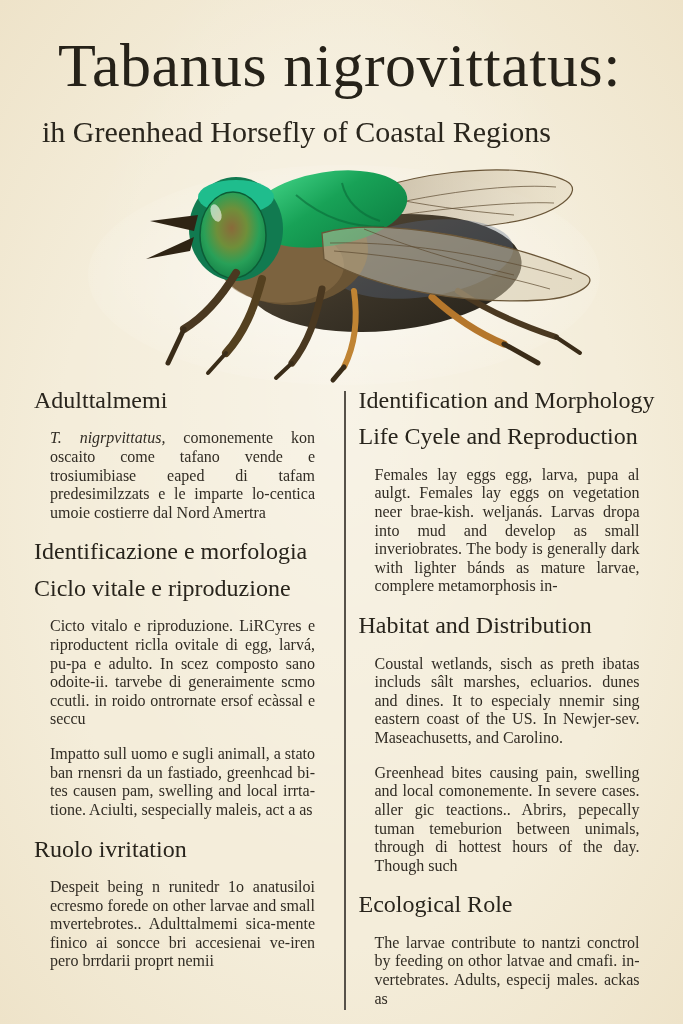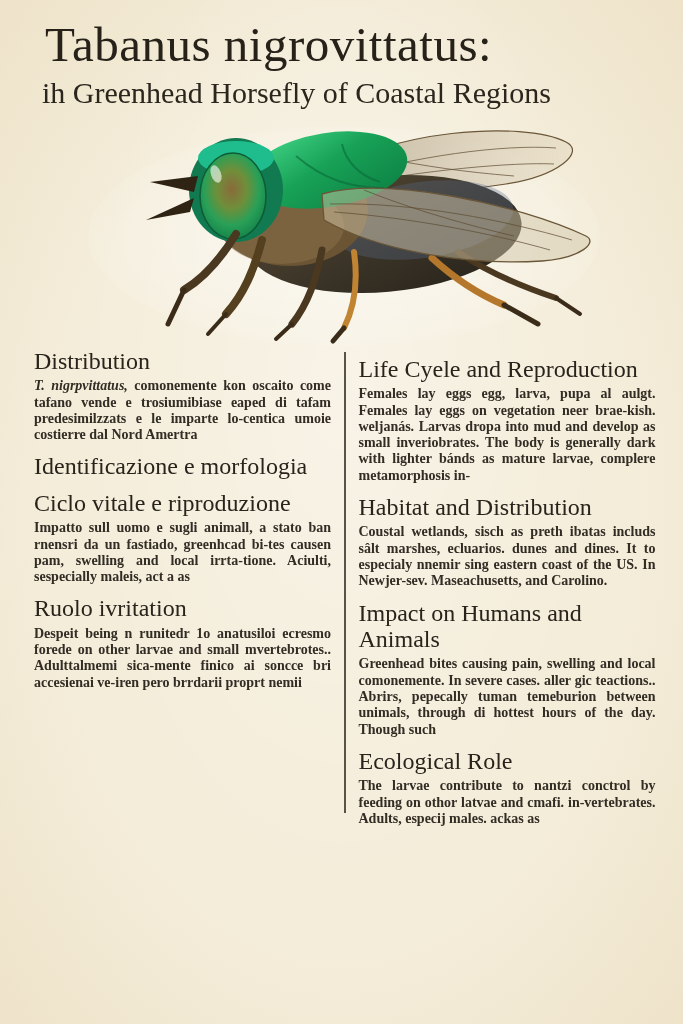--- a/index.html
+++ b/index.html
@@ -12,22 +12,22 @@
     overflow: hidden;
     color: var(--text, #2c2822);
     background:
       radial-gradient(ellipse at 50% 38%, rgba(255,255,255,0.35) 0%, rgba(255,255,255,0) 55%),
       radial-gradient(ellipse at 50% 50%, var(--background, #f4edda) 60%, var(--background_edge, #eee3c9) 100%);
   }
 
   
   .hdr { padding: 16px 30px 0 42px; }
   .hdr h1 {
-    margin: 3px;
-    font-size: 49px;
+    margin: 16px;
+    font-size: 62px;
     line-height: 1.08;
     font-weight: 500;
     letter-spacing: 0.5px;
     color: #262219;
   }
   .hdr h2 {
     margin: 4px 0 11px 0;
     font-size: 30px;
     line-height: 1.1;
     font-weight: 500;
@@ -49,26 +49,25 @@
   .divider { width: 1.5px; background: var(--divider, #57524a); margin-top: 6px; margin-bottom: 14px; }
   .sec h3 {
     margin: 10px 0 4px 0;
     font-size: 24px;
     line-height: 1.1;
     font-weight: 500;
     color: #28241c;
   }
   .sec:first-child h3 { margin-top: 2px; }
   .sec p {
-    margin: 0;
-    font-size: 14px;
+    margin: 16px;
+    font-size: 16px;
     line-height: 1.165;
     text-align: justify;
     color: #312c24;
-    font-weight: bold;
   }
   .sec p em { font-style: italic; }
 </style>
 </head>
 <body>
 
 <div class="page">
 
   <header class="hdr">
     <h1>Tabanus nigrovittatus:</h1>
@@ -143,53 +142,54 @@
 
       <path d="M238,76 C302,58 434,86 502,118 C514,124 498,140 458,143 C382,148 292,132 240,102 Z" fill="#d2c5a8" fill-opacity="0.5" stroke="#6a5638" stroke-width="1.3"></path>
       <path d="M246,86 C330,84 420,102 488,122 M250,94 C330,100 410,116 466,132 M280,72 C320,88 370,104 430,118" fill="none" stroke="#5c4a30" stroke-width="1" opacity="0.7"></path>
     </svg>
   </div>
 
   <main class="columns">
 
     <section class="col">
       <div class="sec">
-        <h3>Distribution</h3>
+        <h3>Adulttalmemi</h3>
         <p><em>T. nigrpvittatus,</em><span> comonemente kon oscaito come tafano vende e trosiumibiase eaped di tafam predesimilzzats e le imparte lo-centica umoie costierre dal Nord Amertra</span></p>
       </div>
       <div class="sec">
         <h3>Identificazione e morfologia</h3>
       </div>
       <div class="sec">
         <h3>Ciclo vitale e riproduzione</h3>
+        <p><em></em><span>Cicto vitalo e riproduzione. LiRCyres e riproductent riclla ovitale di egg, larvá, pu-pa e adulto. In scez composto sano odoite-ii. tarvebe di generaimente scmo ccutli. in roido ontrornate ersof ecàssal e seccu</span></p>
       </div>
       <div class="sec">
         <p><em></em><span>Impatto sull uomo e sugli animall, a stato ban rnensri da un fastiado, greenhcad bi-tes causen pam, swelling and local irrta-tione.  Aciulti, sespecially maleis, act a as</span></p>
       </div>
       <div class="sec">
         <h3>Ruolo ivritation</h3>
         <p><em></em><span>Despeit being n runitedr 1o anatusiloi ecresmo forede on other larvae and small mvertebrotes.. Adulttalmemi sica-mente finico ai soncce bri accesienai ve-iren pero brrdarii proprt nemii</span></p>
       </div>
     </section>
 
     <div class="divider"></div>
 
     <section class="col">
       <div class="sec">
+        <h3>Identification and Morphology</h3>
       </div>
       <div class="sec">
         <h3>Life Cyele and Reproduction</h3>
         <p><em></em><span>Females lay eggs egg, larva, pupa al aulgt. Females lay eggs on vegetation neer brae-kish. weljanás. Larvas dropa into mud and develop as small inveriobrates. The body is generally dark with lighter bánds as mature larvae, complere metamorphosis in-</span></p>
       </div>
       <div class="sec">
         <h3>Habitat and Distribution</h3>
         <p><em></em><span>Coustal wetlands, sisch as preth ibatas includs sâlt marshes, ecluarios. dunes and dines. It to especialy nnemir sing eastern coast of the US. In Newjer-sev. Maseachusetts, and Carolino.</span></p>
       </div>
       <div class="sec">
-        <h3>Impact on Humans and Animals</h3>
         <p><em></em><span>Greenhead bites causing pain, swelling and local comonemente. In severe cases. aller gic teactions.. Abrirs, pepecally tuman temeburion between unimals, through di hottest hours of the day. Though such</span></p>
       </div>
       <div class="sec">
         <h3>Ecological Role</h3>
         <p><em></em><span>The larvae contribute to nantzi conctrol by feeding on othor latvae and cmafi. in-vertebrates. Adults, especij males. ackas as</span></p>
       </div>
     </section>
 
   </main>
 </div>

